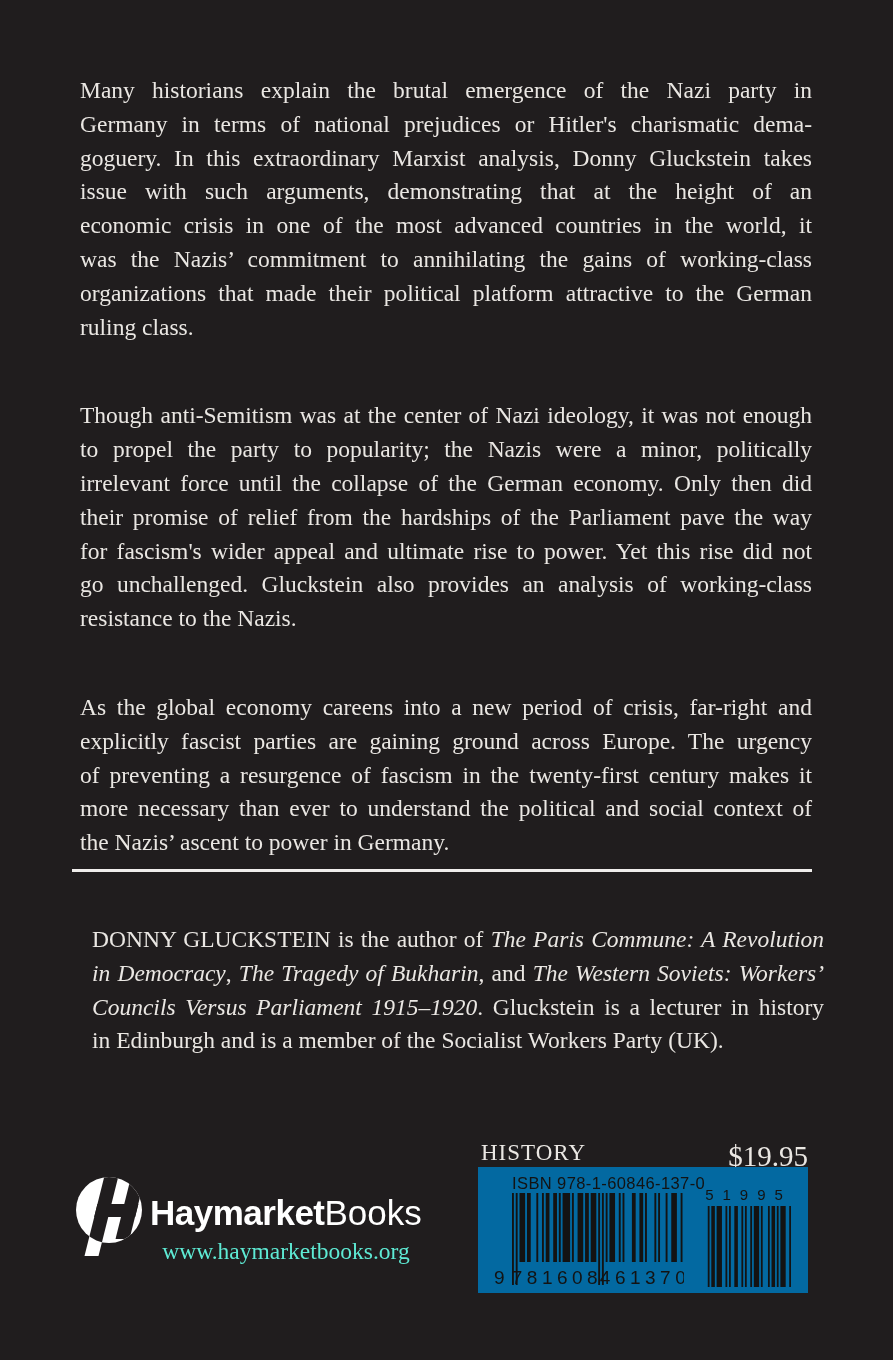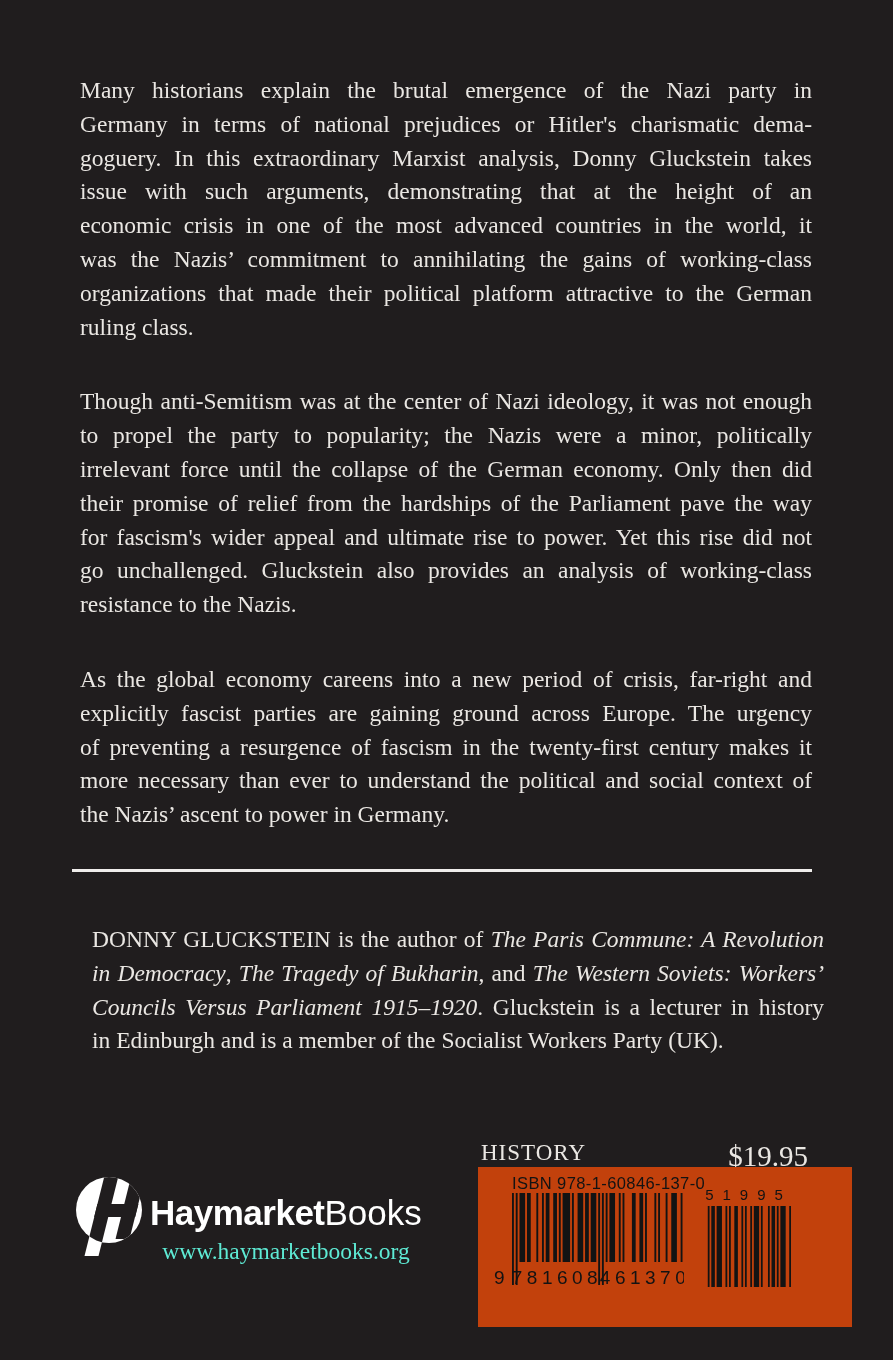--- a/index.html
+++ b/index.html
@@ -13,21 +13,21 @@
     overflow: hidden;
   }
   .blurbs {
     position: absolute;
     left: 80px;
     top: 74px;
     width: 732px;
     font-size: 23.5px;
     line-height: 33.8px;
   }
-  .para + .para { margin-top: 41px; }
+  .para + .para { margin-top: 55px; }
   .jline {
     text-align: justify;
     text-align-last: justify;
     white-space: nowrap;
   }
   .jline.last { text-align-last: left; }
   .divider {
     position: absolute;
     left: 72px;
     top: 869px;
@@ -58,23 +58,22 @@
     top: 1140px;
     width: 330px;
     text-align: right;
     font-size: 29px;
   }
   .barcode-box {
     position: absolute;
     left: 478px;
     top: 1167px;
     width: 330px;
-    height: 160px;
-    background: #c2410c;
-    padding-left: 44px;
+    height: 126px;
+    background: #0369a1;
   }
   .isbn {
     position: absolute;
     left: 34px;
     top: 7px;
     width: 178px;
     text-align: center;
     font-family: "Liberation Sans", sans-serif;
     font-size: 16.5px;
     color: #131313;

